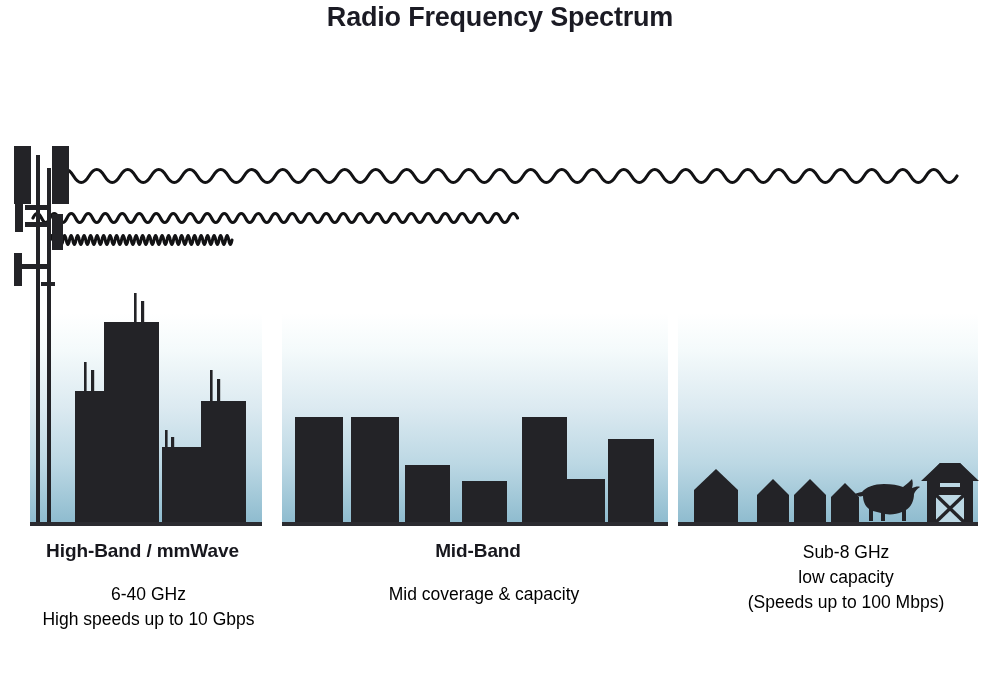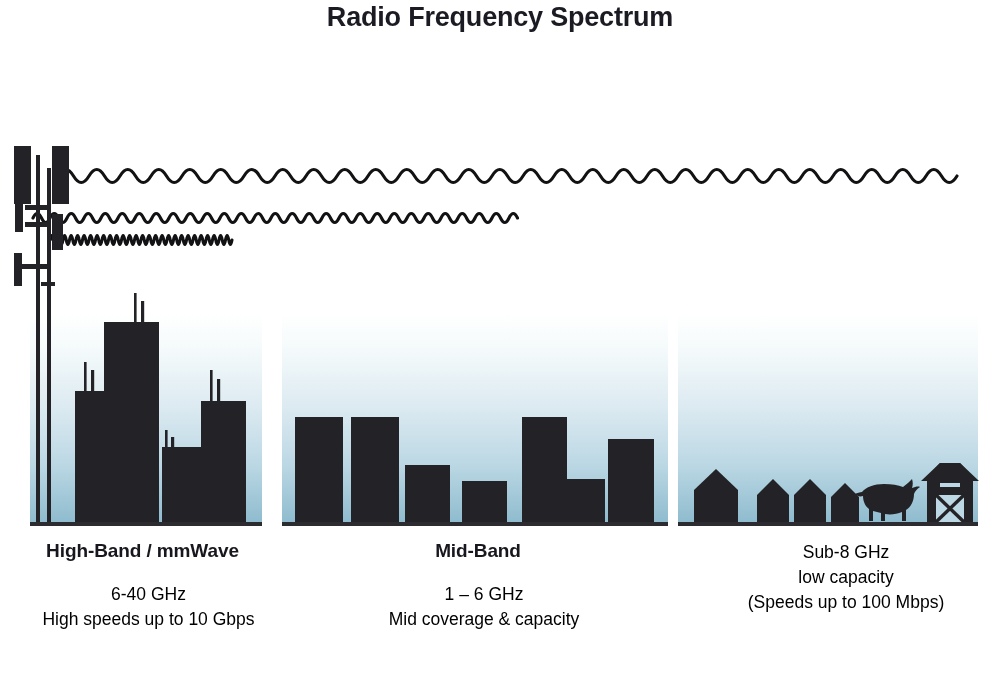--- a/index.html
+++ b/index.html
@@ -235,21 +235,20 @@
   <div class="captions">
 
     <div class="col col-high">
       <div class="band-title">High-Band / mmWave</div>
       <div class="band-line">6-40 GHz</div>
       <div class="band-line">High speeds up to 10 Gbps</div>
     </div>
 
     <div class="col col-mid">
       <div class="band-title">Mid-Band</div>
-      <div class="band-line">1 – 6 GHz</div>
       <div class="band-line">Mid coverage &amp; capacity</div>
     </div>
 
     <div class="col col-low">
       <div class="band-line">Sub-8 GHz</div>
       <div class="band-line">low capacity</div>
       <div class="band-line">(Speeds up to 100 Mbps)</div>
     </div>
 
   </div>

